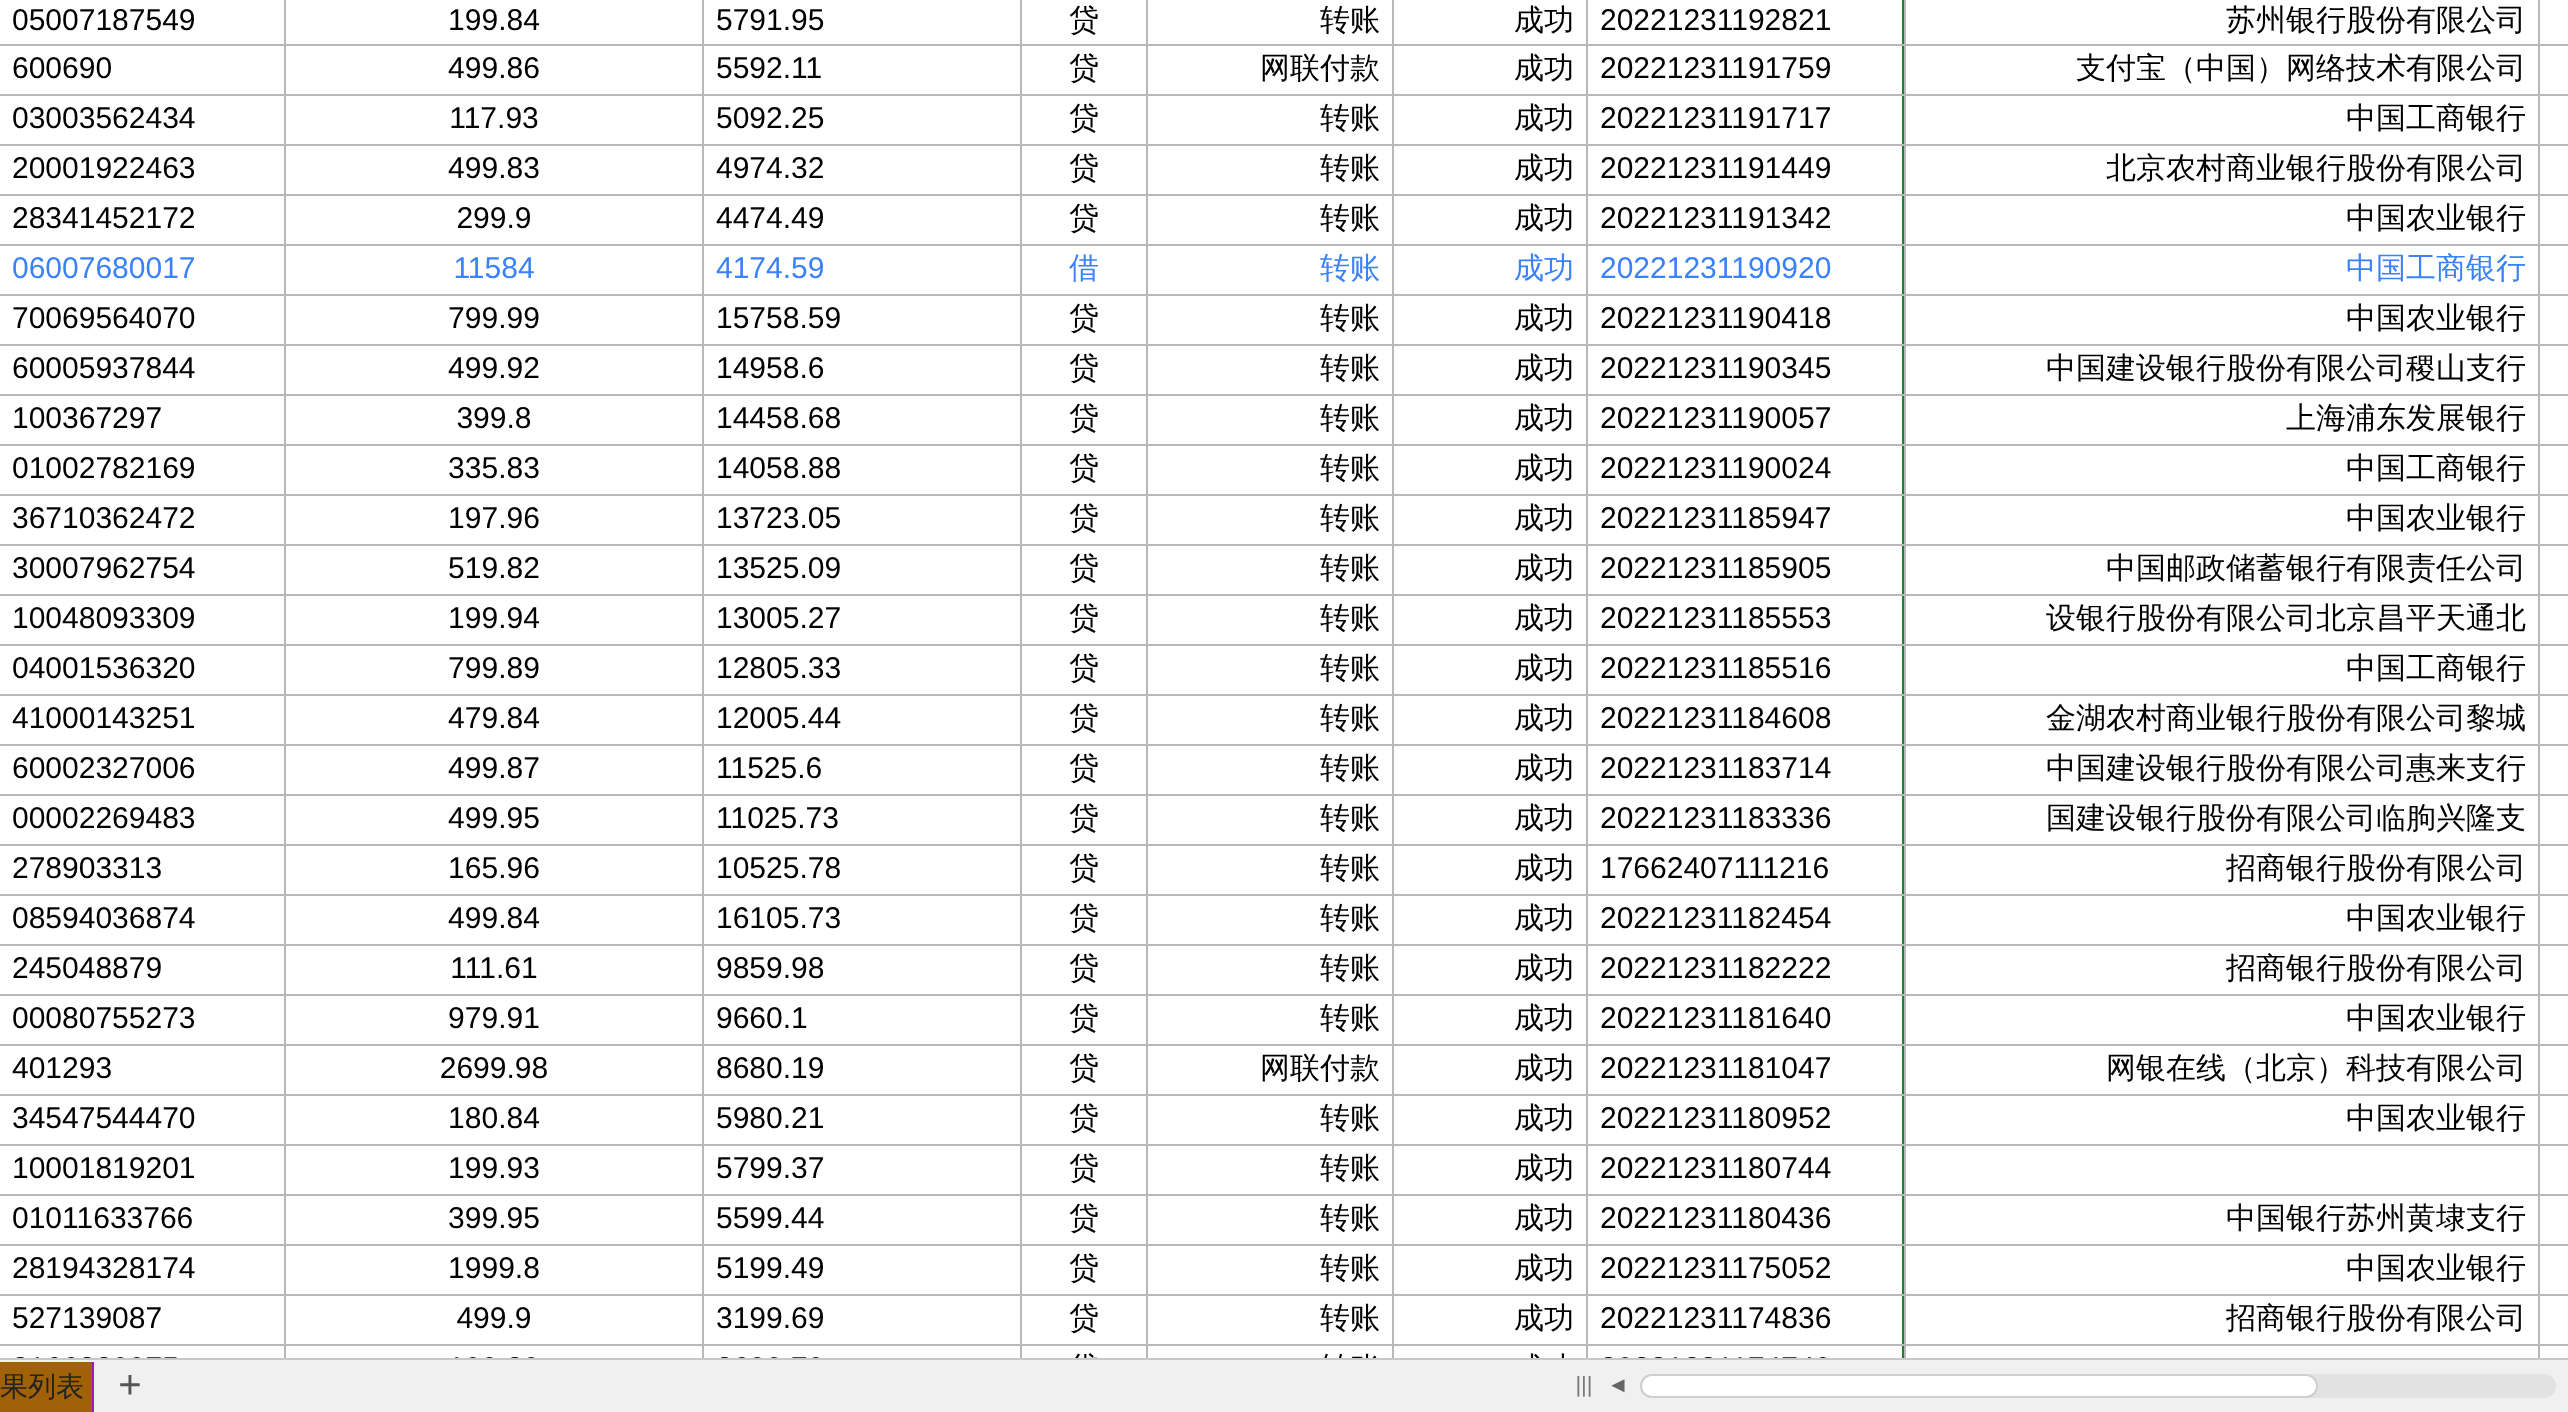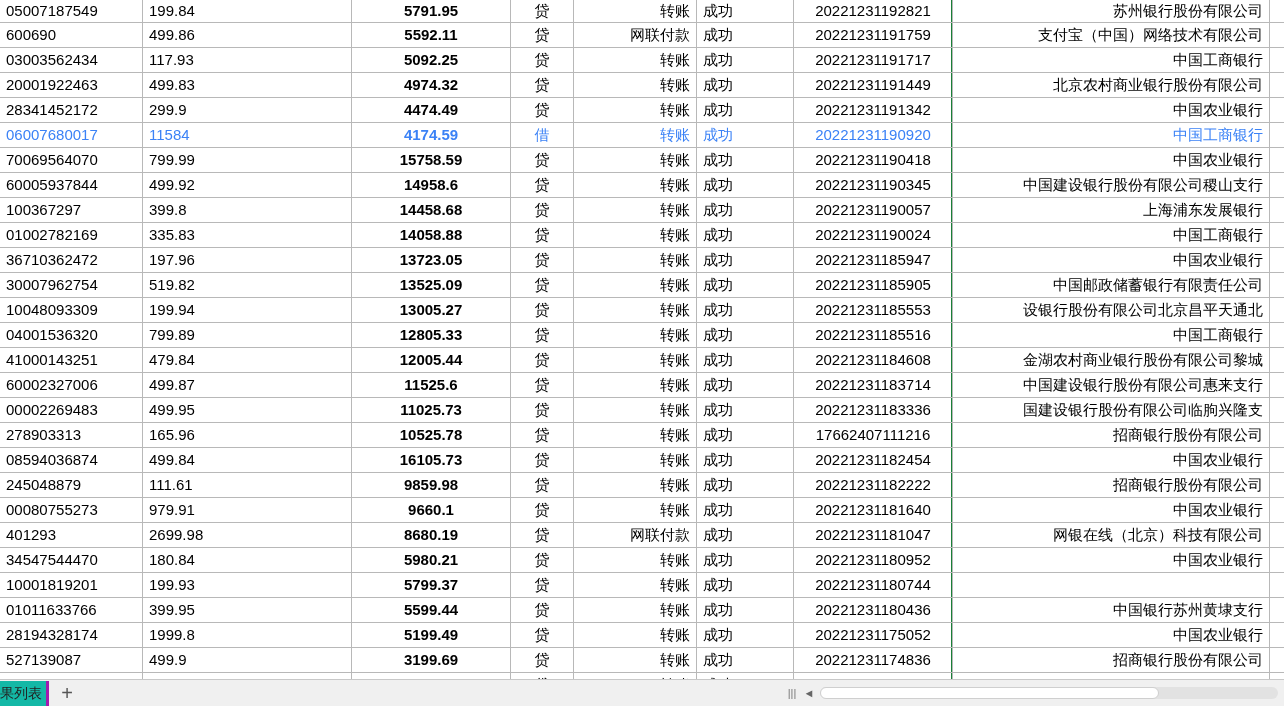--- a/index.html
+++ b/index.html
@@ -37,26 +37,26 @@
     height: 24px;
     line-height: 24px;
     padding: 0 6px;
     white-space: nowrap;
     overflow: hidden;
     text-overflow: clip;
     background: #ffffff;
   }
   
   .c-acct { width: 130px; text-align: left; }
-  .c-amt  { width: 196px; text-align: left; }
-  .c-bal  { width: 146px; text-align: center; font-weight: bold; }
+  .c-amt  { width: 196px; text-align: center; }
+  .c-bal  { width: 146px; text-align: left; }
   .c-dc   { width: 50px;  text-align: center; }
   .c-type { width: 110px; text-align: right; }
-  .c-stat { width: 84px;  text-align: left; }
-  .c-time { width: 146px; text-align: center; }
+  .c-stat { width: 84px;  text-align: right; }
+  .c-time { width: 146px; }
   .c-bank { width: 304px; text-align: right; }
   .c-own  { width: 200px; text-align: center; border-right: none; }
 
   
   tr.hl td { color: #3b82f6; }
 
   
   td.c-time { position: relative; }
   td.c-time::after {
     content: "";
@@ -83,22 +83,22 @@
     border-top: 1px solid #c8c8c8;
     display: flex;
     align-items: center;
   }
   .sheet-tab {
     height: 25px;
     line-height: 25px;
     padding: 0 4px 0 0;
     font-size: 14px;
     color: #222;
-    background: #14b8a6;
-    border-right: 3px solid #a21caf;
+    background: #a16207;
+    border-right: 1px solid #a21caf;
     min-width: 38px;
   }
   .add-sheet {
     width: 36px;
     text-align: center;
     font-size: 20px;
     color: #555;
     line-height: 24px;
     cursor: default;
   }

